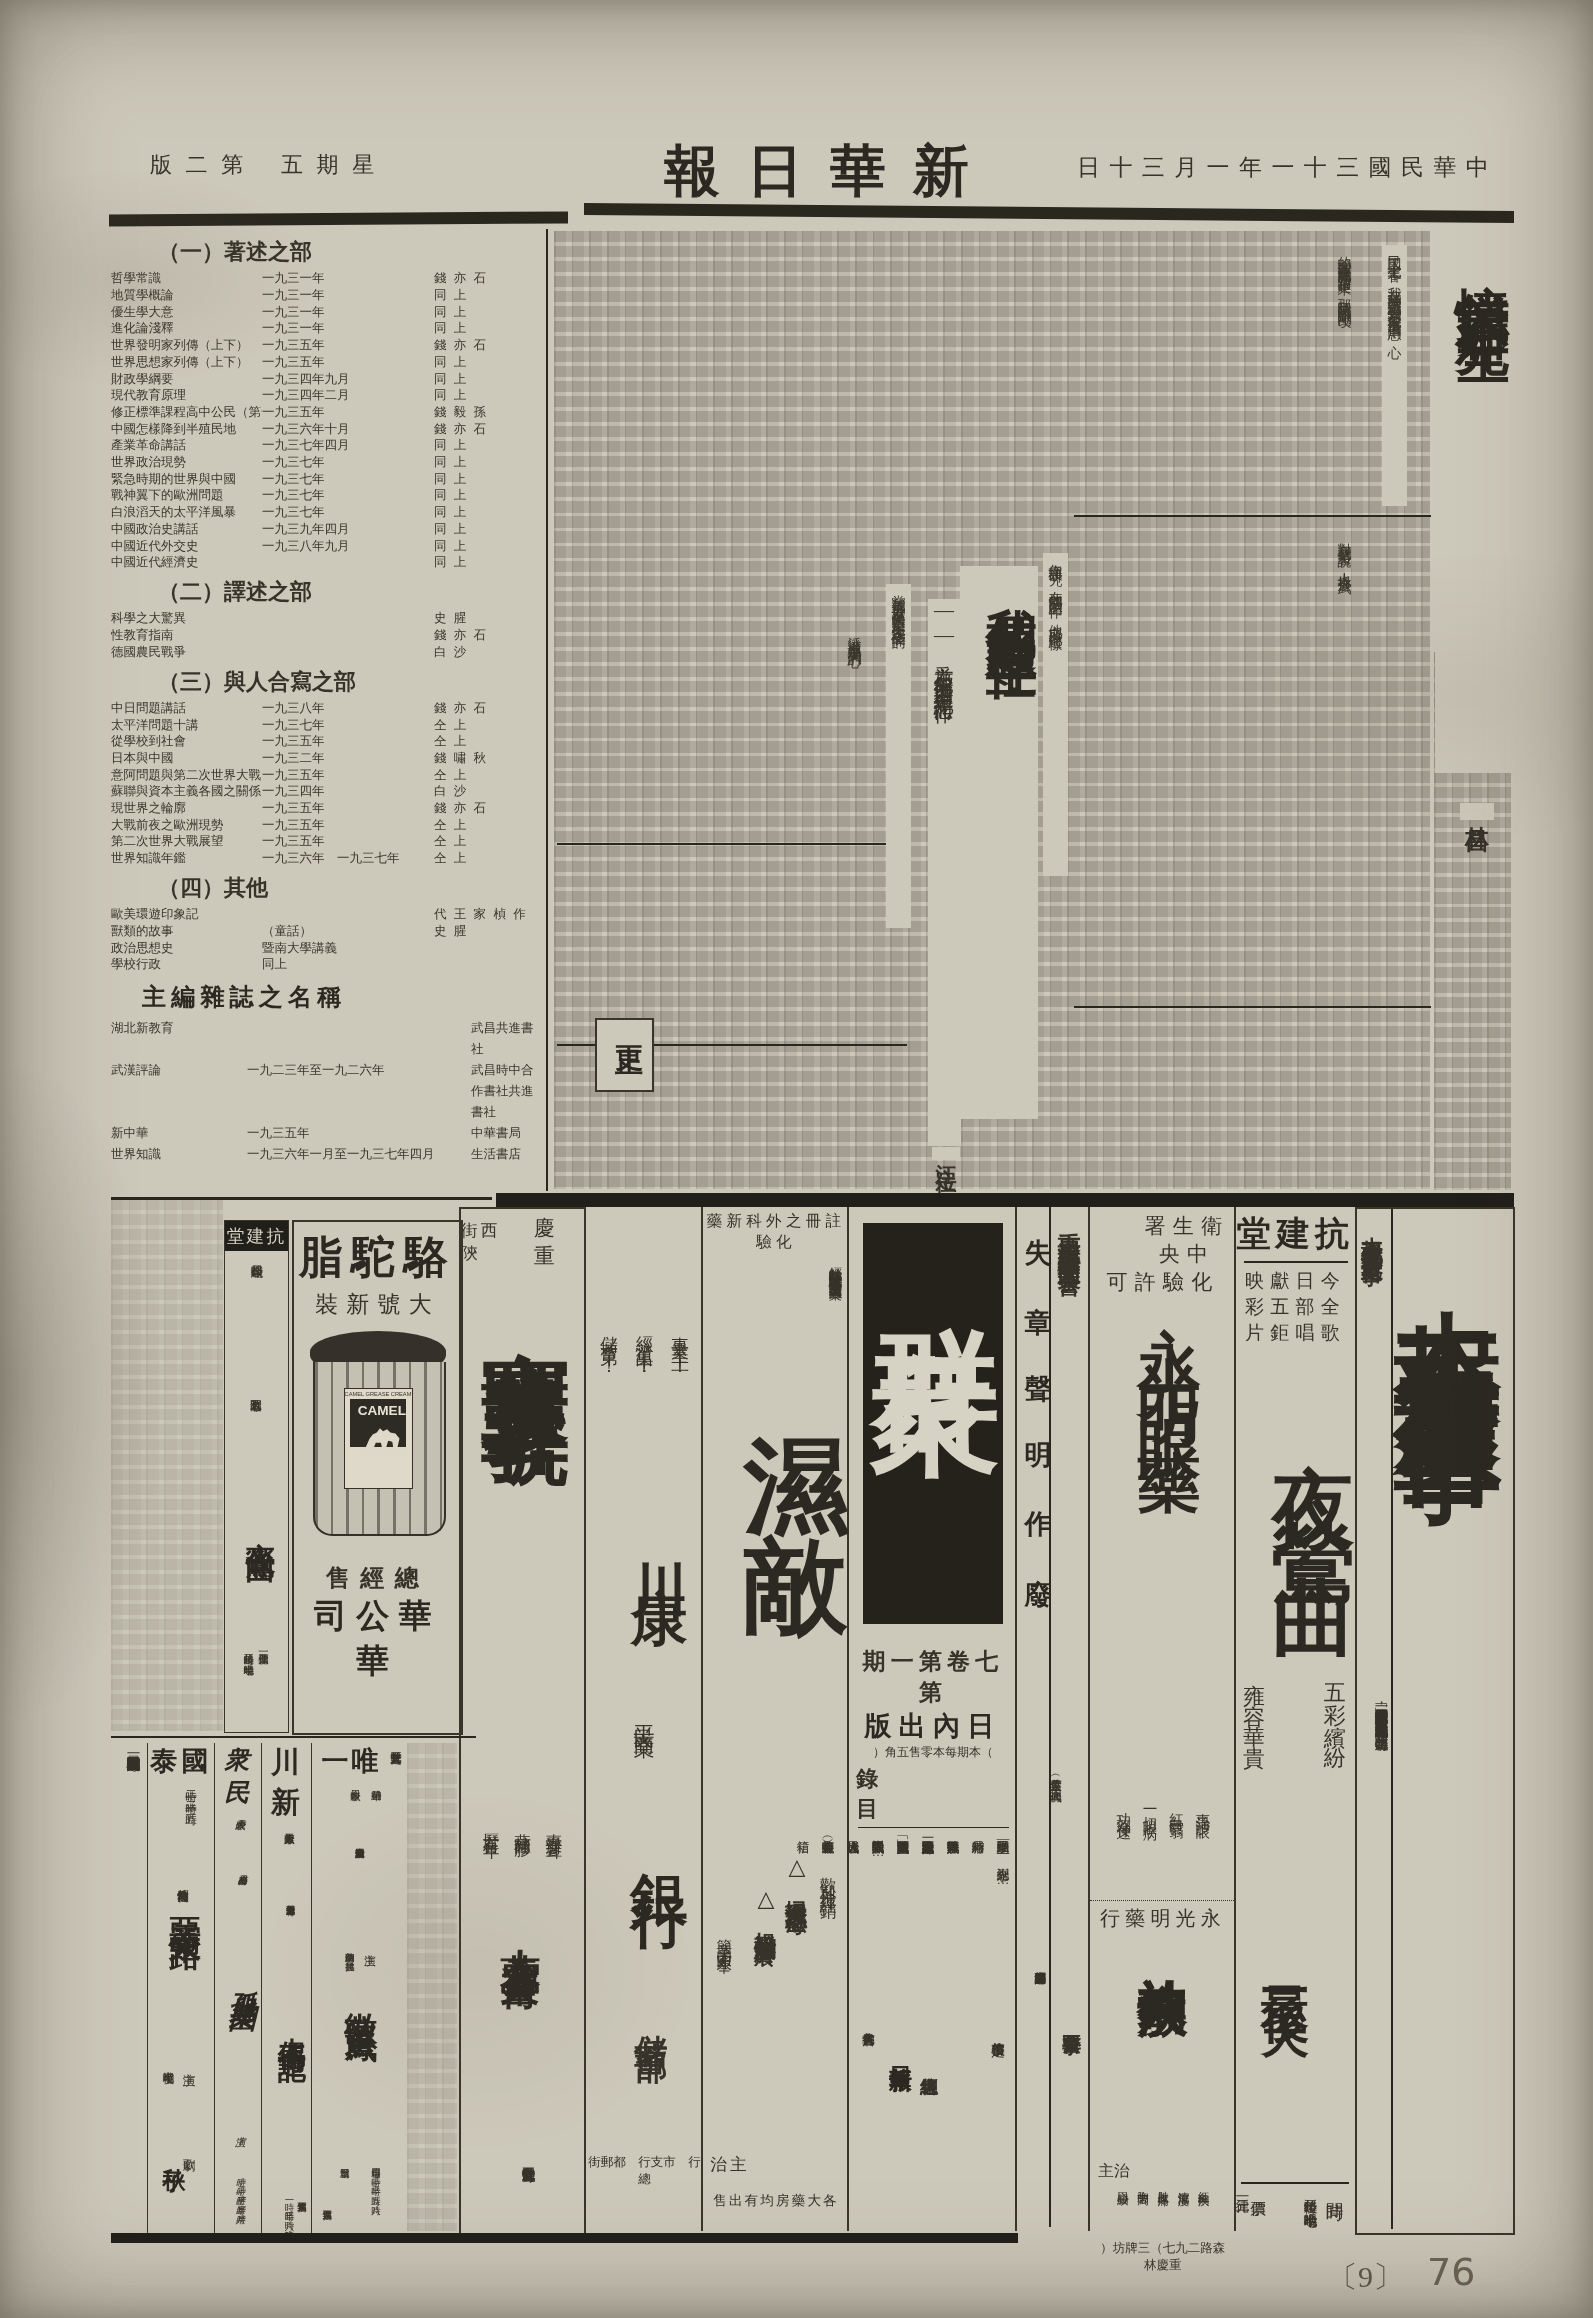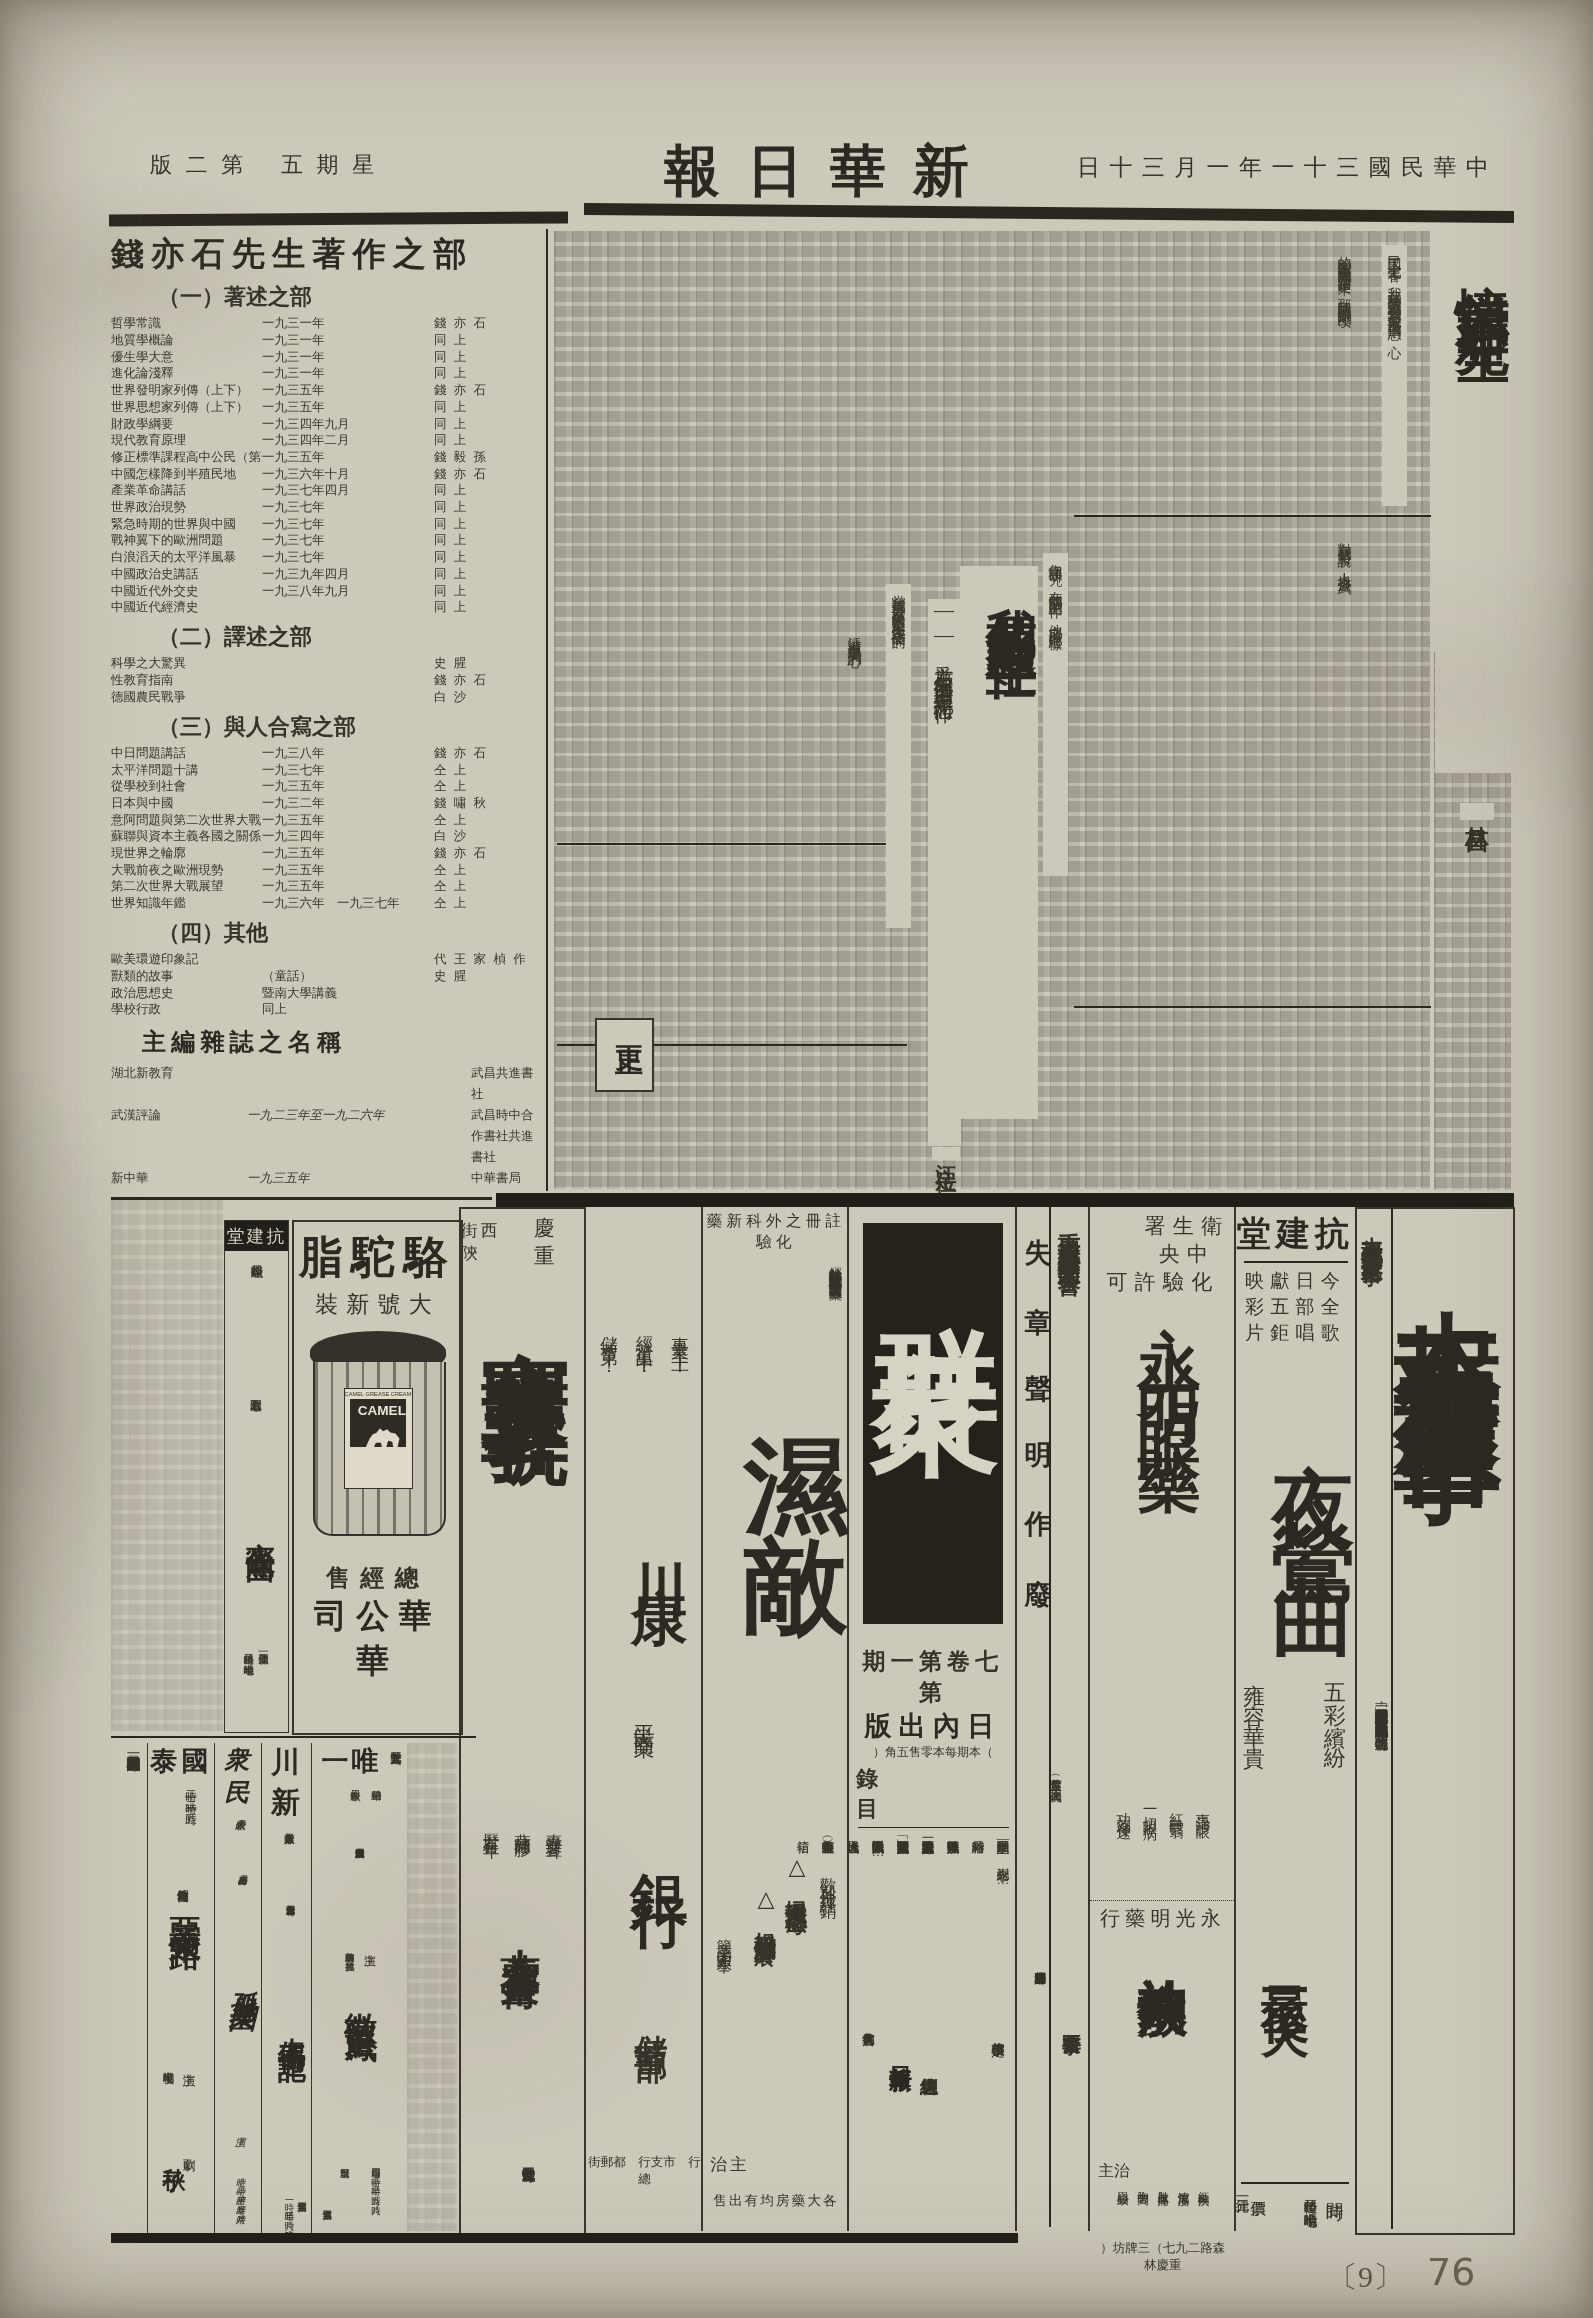--- a/index.html
+++ b/index.html
@@ -28,39 +28,38 @@
         letter-spacing:2.1px;color:#3b372d;}
   .blackbar{background:#211f19;}
   .whiteonblack{background:#25221b;color:#d6d2c4;}
   .centerline{text-align:center;}
   .biblio-row{display:flex;font-size:12.5px;line-height:16.7px;color:#3a362c;}
   .biblio-row .t{flex:1 1 auto;white-space:nowrap;overflow:hidden;}
   .biblio-row .y{width:172px;flex:0 0 auto;}
   .biblio-row .a{width:109px;flex:0 0 auto;letter-spacing:7.3px;}
   .mag-row{display:flex;font-size:12.5px;line-height:21px;color:#3a362c;}
   .mag-row .t{width:136px;flex:0 0 auto;}
-  .mag-row .y{width:224px;flex:0 0 auto;font-style:italic;}
+  .mag-row .y{width:224px;flex:0 0 auto;}
   .mag-row .p{flex:1 1 auto;}
   .toc-item{display:block;margin-left:7.3px;}
   .jar{position:relative;}
 </style>
 </head>
 <body>
 
 <div class="page">
 
   <div class="abs" style="left:150px;top:150px;font-size:22px;letter-spacing:13.6px;" class-x="">版二第</div>
   <div class="abs" style="left:281px;top:150px;font-size:22px;letter-spacing:13.6px;">五期星</div>
   <div class="abs bold ink" style="left:664px;top:134px;width:313px;font-size:56px;letter-spacing:27px;white-space:nowrap;">報日華新</div>
   <div class="abs" style="left:1077px;top:152px;font-size:23px;letter-spacing:9.4px;white-space:nowrap;">日十三月一年一十三國民華中</div>
   <div class="abs rule" style="left:109px;top:213px;width:459px;height:11.5px;transform:skewY(-0.4deg);"></div>
   <div class="abs rule" style="left:584px;top:207px;width:930px;height:11.5px;transform:skewY(0.5deg);"></div>
 
   <div class="abs" style="left:111px;top:232px;width:432px;height:959px;overflow:hidden;">
-    <div class="bold ink" style="font-size:33px;letter-spacing:7.3px;">錢亦石先生著作之部</div>
     <div class="bold" style="font-size:22px;margin:5.2px 0 3.1px 47px;">（一）著述之部</div>
     <div>
 
         <div class="biblio-row">
           <span class="t">哲學常識</span>
           <span class="y">一九三一年</span>
           <span class="a">錢亦石</span>
         </div>
 
         <div class="biblio-row">

